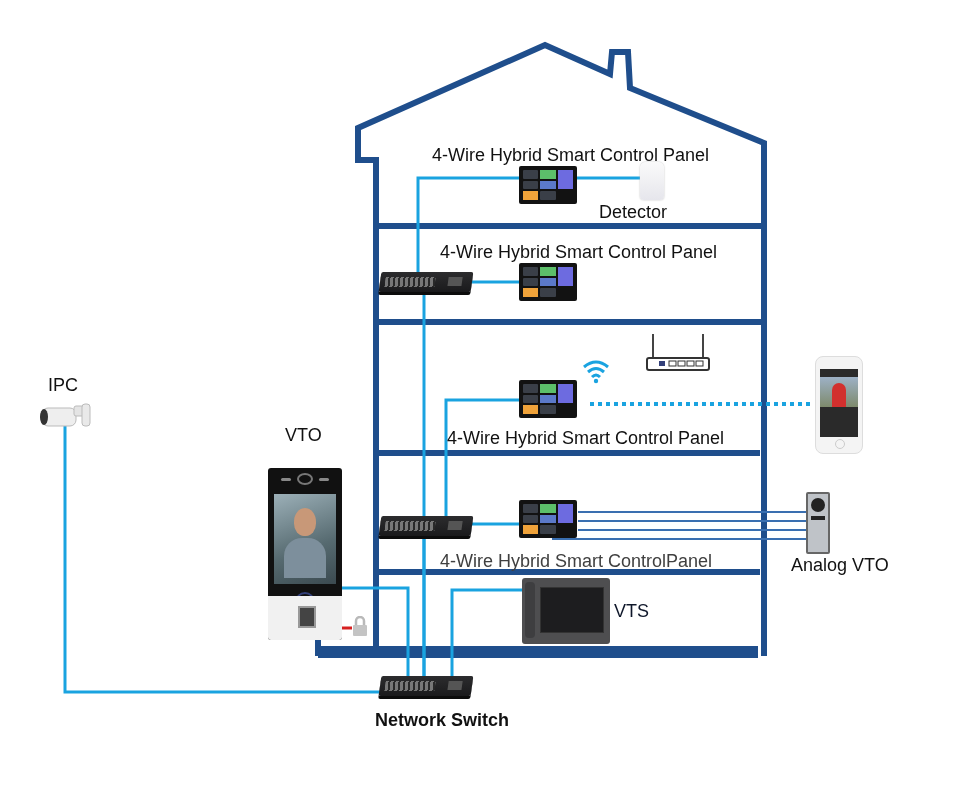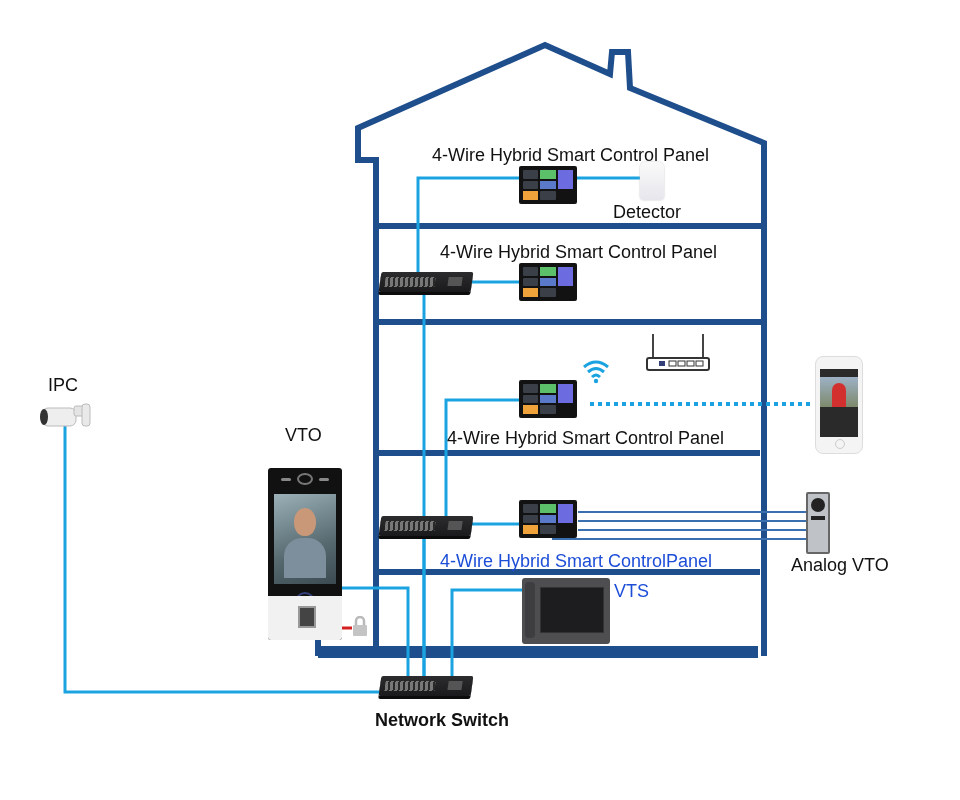--- a/index.html
+++ b/index.html
@@ -101,27 +101,27 @@
       <line x1="578" y1="512" x2="806" y2="512"></line>
       <line x1="578" y1="521" x2="806" y2="521"></line>
       <line x1="578" y1="530" x2="806" y2="530"></line>
       <line x1="552" y1="539" x2="806" y2="539"></line>
     </g>
 
     <line id="lockwire" x1="340" y1="628" x2="352" y2="628" stroke-width="3" stroke="#d62020"></line>
   </svg>
 
   <div class="lbl" style="left: 432px; top: 146px; color: rgb(17, 17, 17);">4-Wire Hybrid Smart Control Panel</div>
-  <div class="lbl" style="left: 613px; top: 203px; color: rgb(17, 17, 17);">Detector</div>
+  <div class="lbl" style="left: 599px; top: 203px; color: rgb(17, 17, 17);">Detector</div>
   <div class="lbl" style="left: 440px; top: 243px; color: rgb(17, 17, 17);">4-Wire Hybrid Smart Control Panel</div>
   <div class="lbl" style="left: 447px; top: 429px; color: rgb(17, 17, 17);">4-Wire Hybrid Smart Control Panel</div>
-  <div class="lbl" style="left: 440px; top: 552px; color: #1d4ed8;">4-Wire Hybrid Smart ControlPanel</div>
+  <div class="lbl" style="left: 440px; top: 552px; color: #404040;">4-Wire Hybrid Smart ControlPanel</div>
   <div class="lbl" style="left: 48px; top: 376px; color: rgb(17, 17, 17);">IPC</div>
   <div class="lbl" style="left: 285px; top: 426px; color: rgb(17, 17, 17);">VTO</div>
-  <div class="lbl" style="left: 614px; top: 582px; color: #1d4ed8;">VTS</div>
+  <div class="lbl" style="left: 614px; top: 602px; color: #0f172a;">VTS</div>
   <div class="lbl" style="left: 784px; top: 556px; color: rgb(17, 17, 17); margin-left: 7px;">Analog VTO</div>
   <div class="lbl" style="left: 375px; top: 711px; color: rgb(17, 17, 17); font-weight: bold;">Network Switch</div>
 
   <div class="dev panel" style="left:519px;top:166px">
       <span class="t"></span>
       <span class="g"></span>
       <span class="p"></span>
       <span class="t"></span>
       <span class="b"></span>
       <span class="o"></span>

